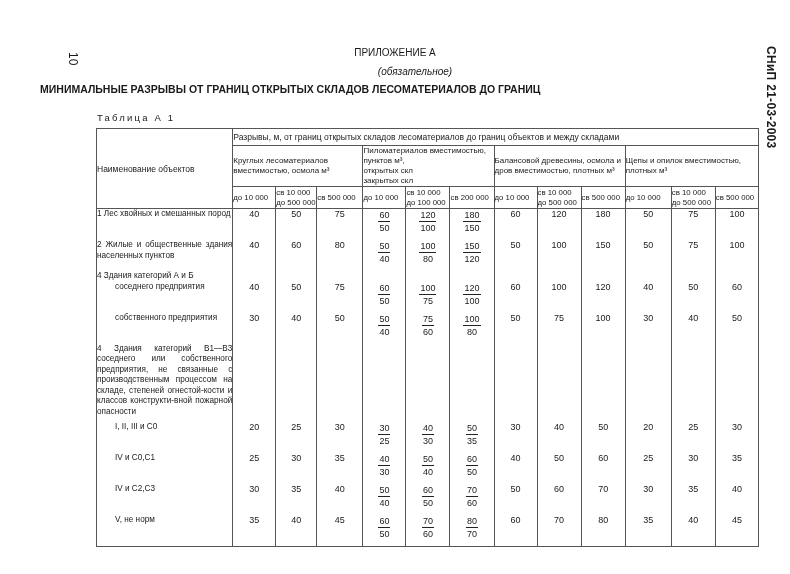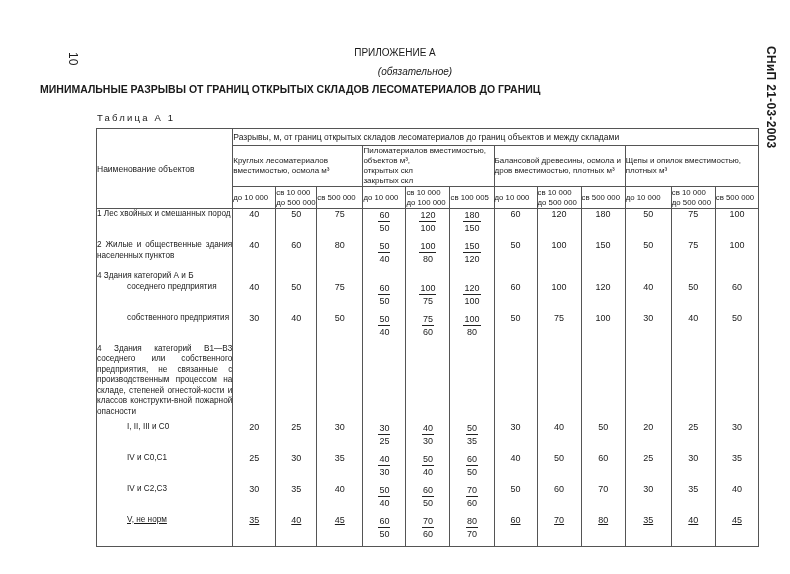--- a/index.html
+++ b/index.html
@@ -17,23 +17,23 @@
            font-size:10.5px; font-weight:bold; line-height:12px; padding-left:40px; box-sizing:border-box; }
   .table-label { position:absolute; left:97px; top:112px; font-size:9.5px; letter-spacing:2.2px; }
   table.main { position:absolute; left:96px; top:128px; width:663px;
                border-collapse:collapse; font-size:8px; table-layout:fixed; }
   table.main td, table.main th { border:1px solid #555; font-weight:normal; padding:0; }
   table.main th { text-align:left; vertical-align:middle; line-height:10px; }
   .h-main { height:17px; font-size:8.5px; }
   .h-group { height:39px; }
   .h-sub { height:22px; font-size:7.8px;margin-left:11px; }
   tbody td { border-top:none !important; border-bottom:none !important; }
-  tbody tr:last-child td { border-bottom:1px solid #555 !important;text-decoration:underline; }
+  tbody tr:last-child td { border-bottom:1px solid #555 !important; }
   td.name { vertical-align:top; font-size:8.2px; line-height:10.5px; padding:4px 3px 0 4px; text-align:justify; }
-  td.name.indent { padding-left:30px; }
+  td.name.indent { padding-left:18px; }
   td.num { text-align:center; vertical-align:top; font-size:9px; padding-top:4px; }
   .frac { display:inline-block; text-align:center; line-height:12px; }
   .frac .top { display:block; border-bottom:1px solid #222; padding:0 1px; }
   .frac .bot { display:block; }
   .u { }
 </style>
 </head>
 <body>
 
 <div class="page-num">10</div>
@@ -63,34 +63,34 @@
   </colgroup>
   <thead>
     <tr class="h-main">
       <th rowspan="3">Наименование объектов</th>
       <th colspan="12">Разрывы, м, от границ открытых складов лесоматериалов до границ объектов и между складами</th>
     </tr>
     <tr class="h-group">
       <th colspan="3">Круглых лесоматериалов вместимостью, осмола м³</th>
       <th colspan="3">
         <div>Пиломатериалов вместимостью,</div>
-        <div>объектов м³,</div>
+        <div>пунктов м³,</div>
         <div class="u">открытых скл</div>
         <div>закрытых скл</div>
       </th>
       <th colspan="3">Балансовой древесины, осмола и дров вместимостью, плотных м³</th>
       <th colspan="3">Щепы и опилок вместимостью, плотных м³</th>
     </tr>
     <tr class="h-sub" id="subheader-row">
         <th>до 10 000</th>
         <th>св 10 000 до 500 000</th>
         <th>св 500 000</th>
         <th>до 10 000</th>
         <th>св 10 000 до 100 000</th>
-        <th>св 100 005</th>
+        <th>св 200 000</th>
         <th>до 10 000</th>
         <th>св 10 000 до 500 000</th>
         <th>св 500 000</th>
         <th>до 10 000</th>
         <th>св 10 000 до 500 000</th>
         <th>св 500 000</th>
       </tr>
   </thead>
   <tbody id="table-body">
       <tr>

